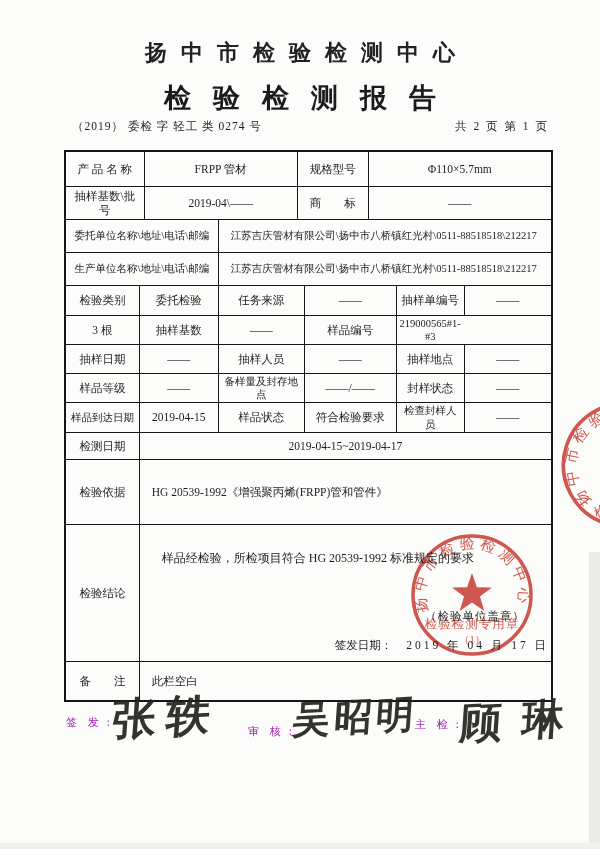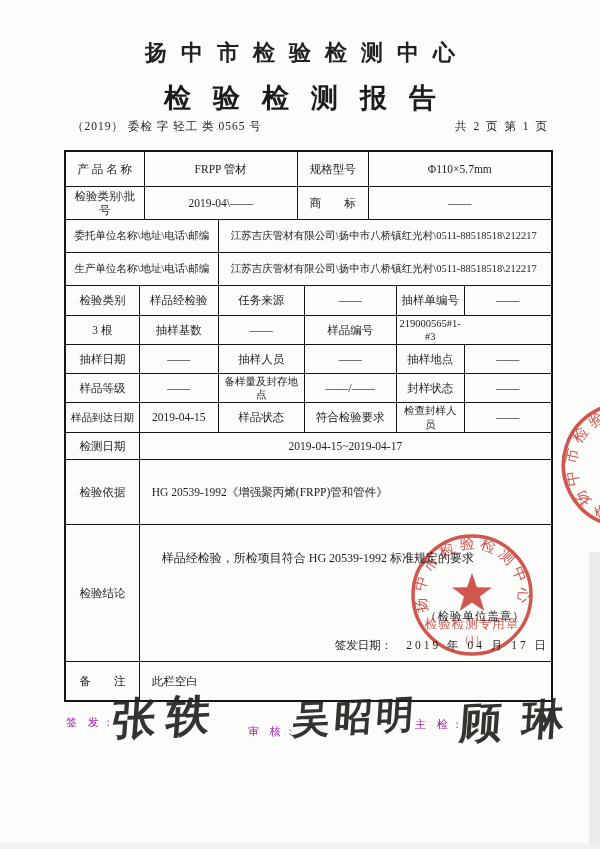--- a/index.html
+++ b/index.html
@@ -67,52 +67,52 @@
   .scan-edge-right{position:absolute;right:0;top:552px;width:11px;height:297px;background:#ebebea;}
   .scan-edge-bottom{position:absolute;left:0;bottom:0;width:100%;height:6px;background:#f1f1f0;}
 </style>
 </head>
 <body>
 
 <div class="page">
 
   <div class="org-title">扬中市检验检测中心</div>
   <div class="report-title">检验检测报告</div>
-  <div class="report-no">（2019） 委检 字 轻工 类 0565 号</div>
+  <div class="report-no">（2019） 委检 字 轻工 类 0274 号</div>
   <div class="page-info">共 2 页 第 1 页</div>
 
   <div class="tbl">
 
     <div class="tr r1 cols-a">
       <div class="td">产 品 名 称</div>
       <div class="td">FRPP 管材</div>
       <div class="td">规格型号</div>
       <div class="td">Φ110×5.7mm</div>
     </div>
 
     <div class="tr r2 cols-a">
-      <div class="td">检验类别\批号</div>
+      <div class="td">抽样基数\批号</div>
       <div class="td">2019-04\——</div>
       <div class="td">商　　标</div>
       <div class="td">——</div>
     </div>
 
     <div class="tr r3 cols-b">
       <div class="td small">委托单位名称\地址\电话\邮编</div>
       <div class="td small left">江苏吉庆管材有限公司\扬中市八桥镇红光村\0511-88518518\212217</div>
     </div>
 
     <div class="tr r4 cols-b">
       <div class="td small">生产单位名称\地址\电话\邮编</div>
       <div class="td small left">江苏吉庆管材有限公司\扬中市八桥镇红光村\0511-88518518\212217</div>
     </div>
 
     <div class="tr r5 cols-c">
       <div class="td">检验类别</div>
-      <div class="td">样品经检验</div>
+      <div class="td">委托检验</div>
       <div class="td">任务来源</div>
       <div class="td">——</div>
       <div class="td">抽样单编号</div>
       <div class="td">——</div>
     </div>
 
     <div class="tr r6 cols-c">
       <div class="td">3 根</div>
       <div class="td">抽样基数</div>
       <div class="td">——</div>

